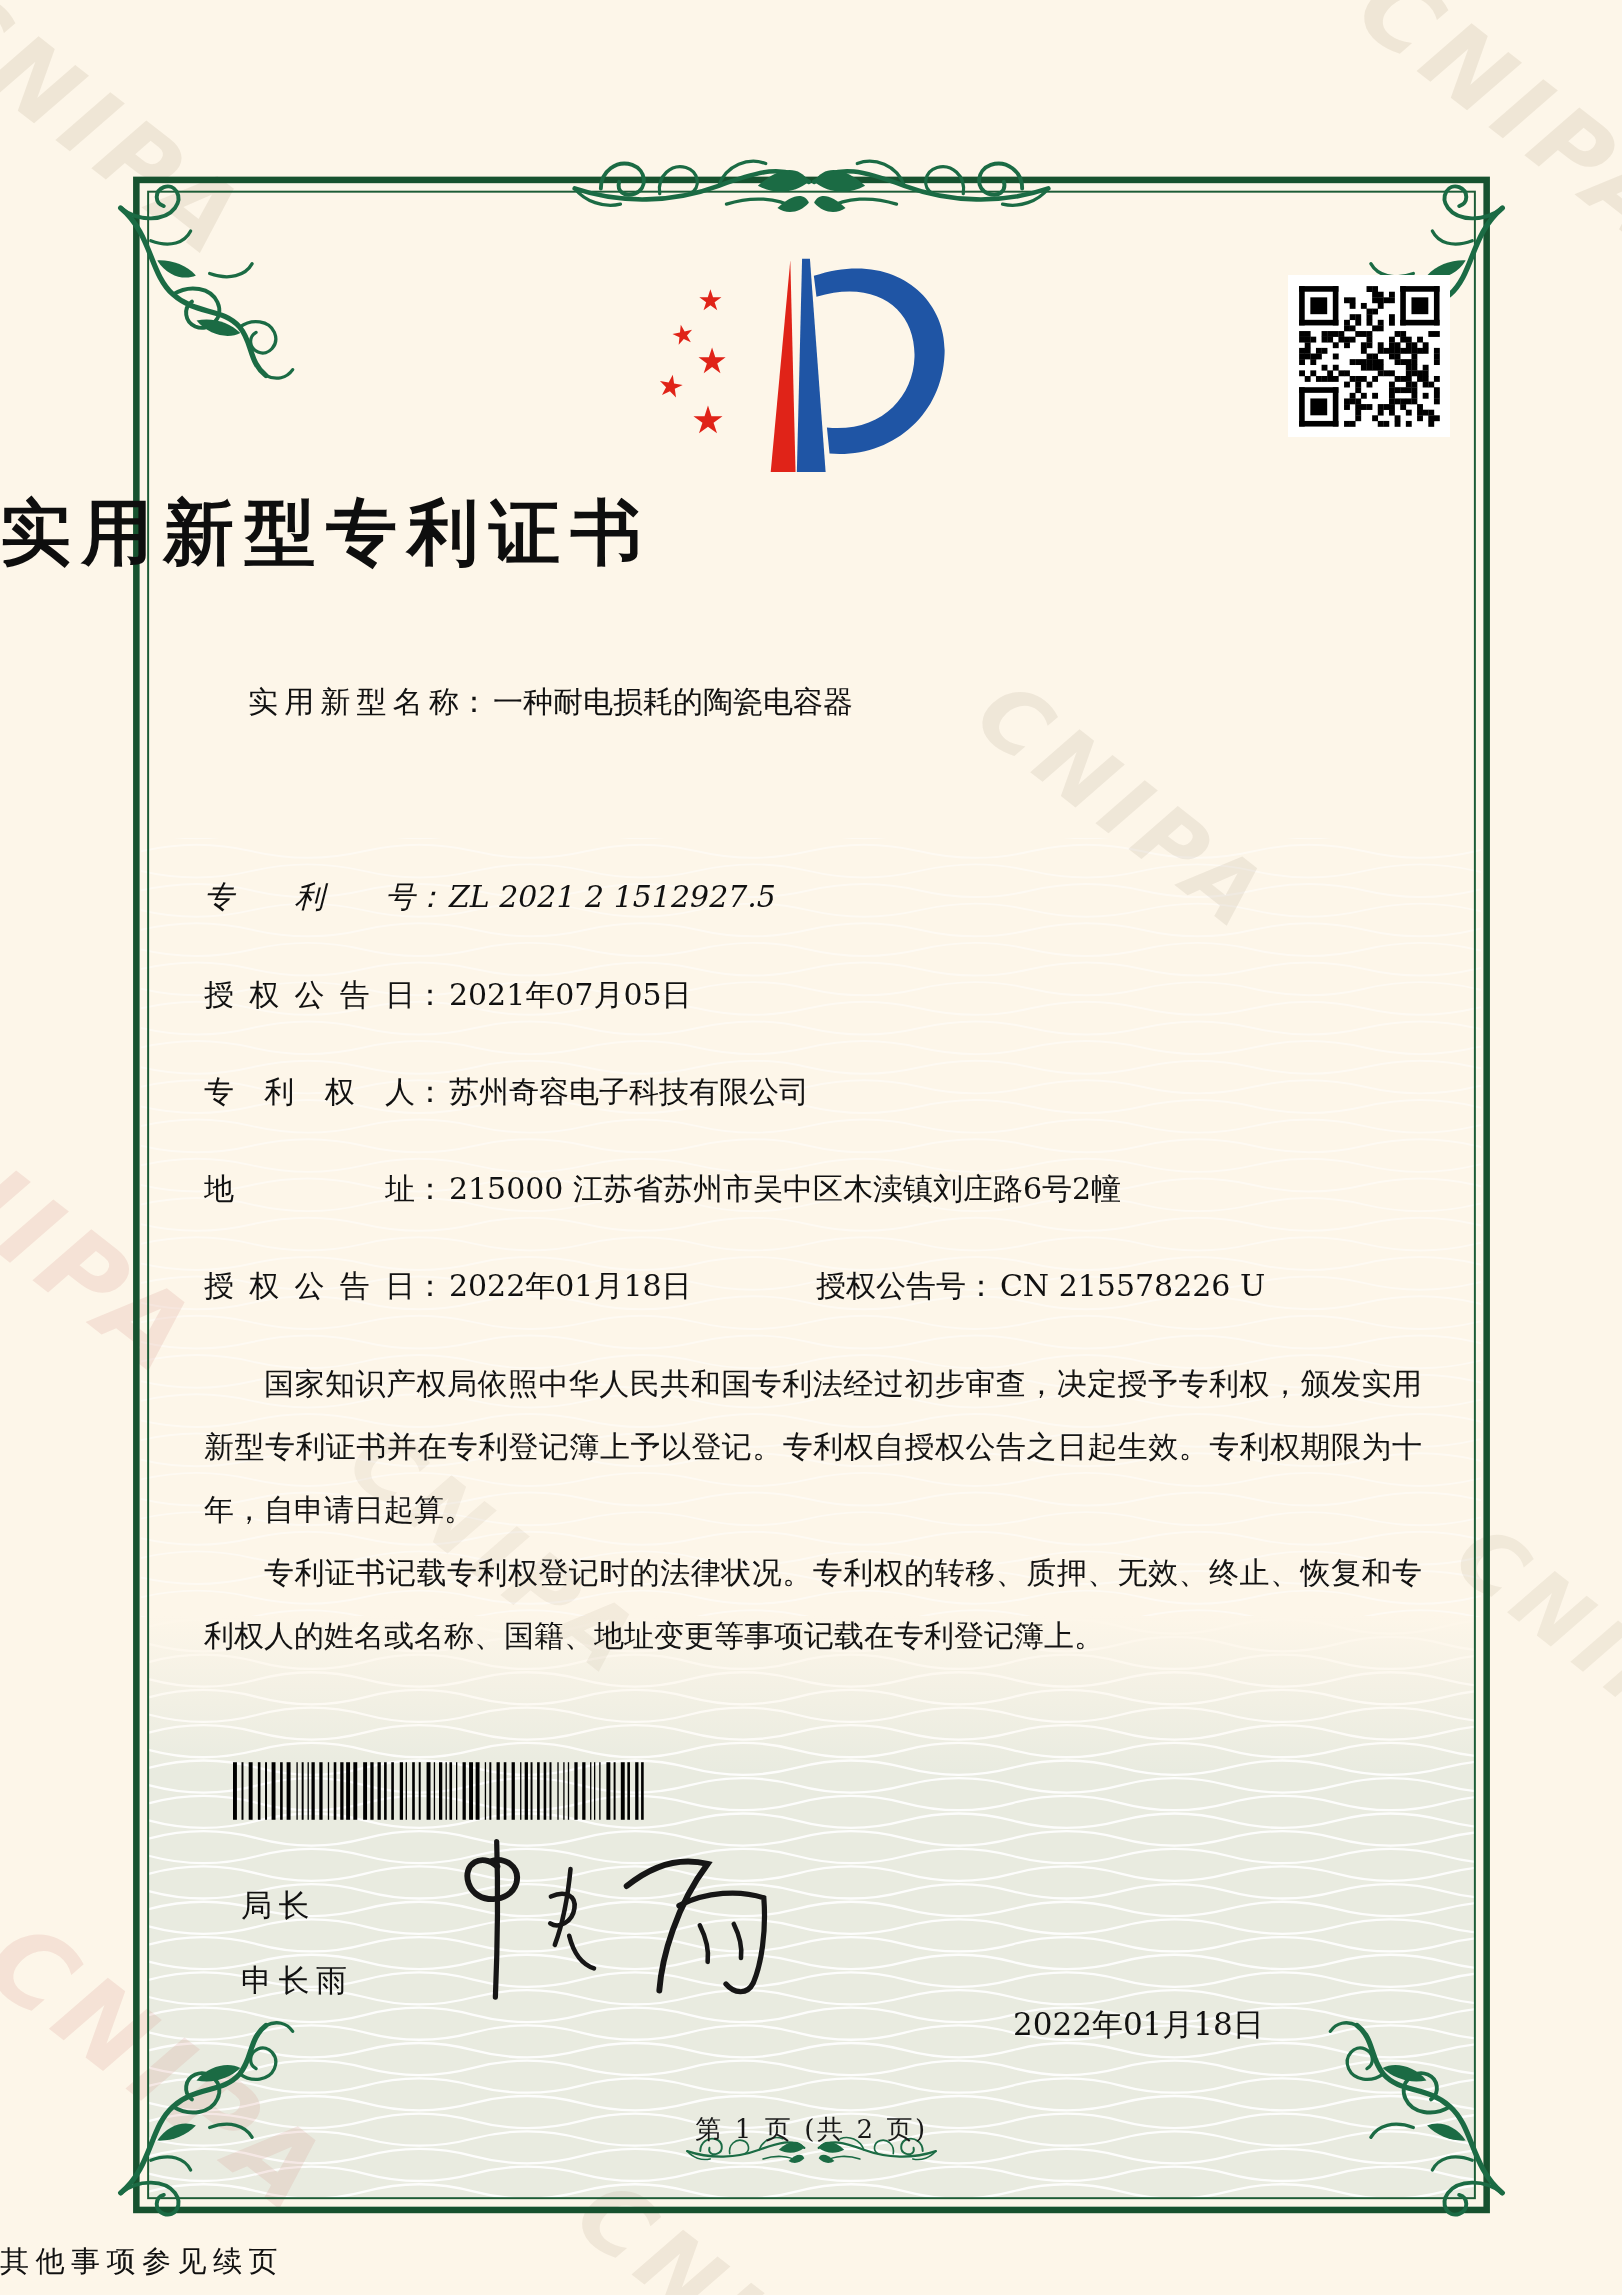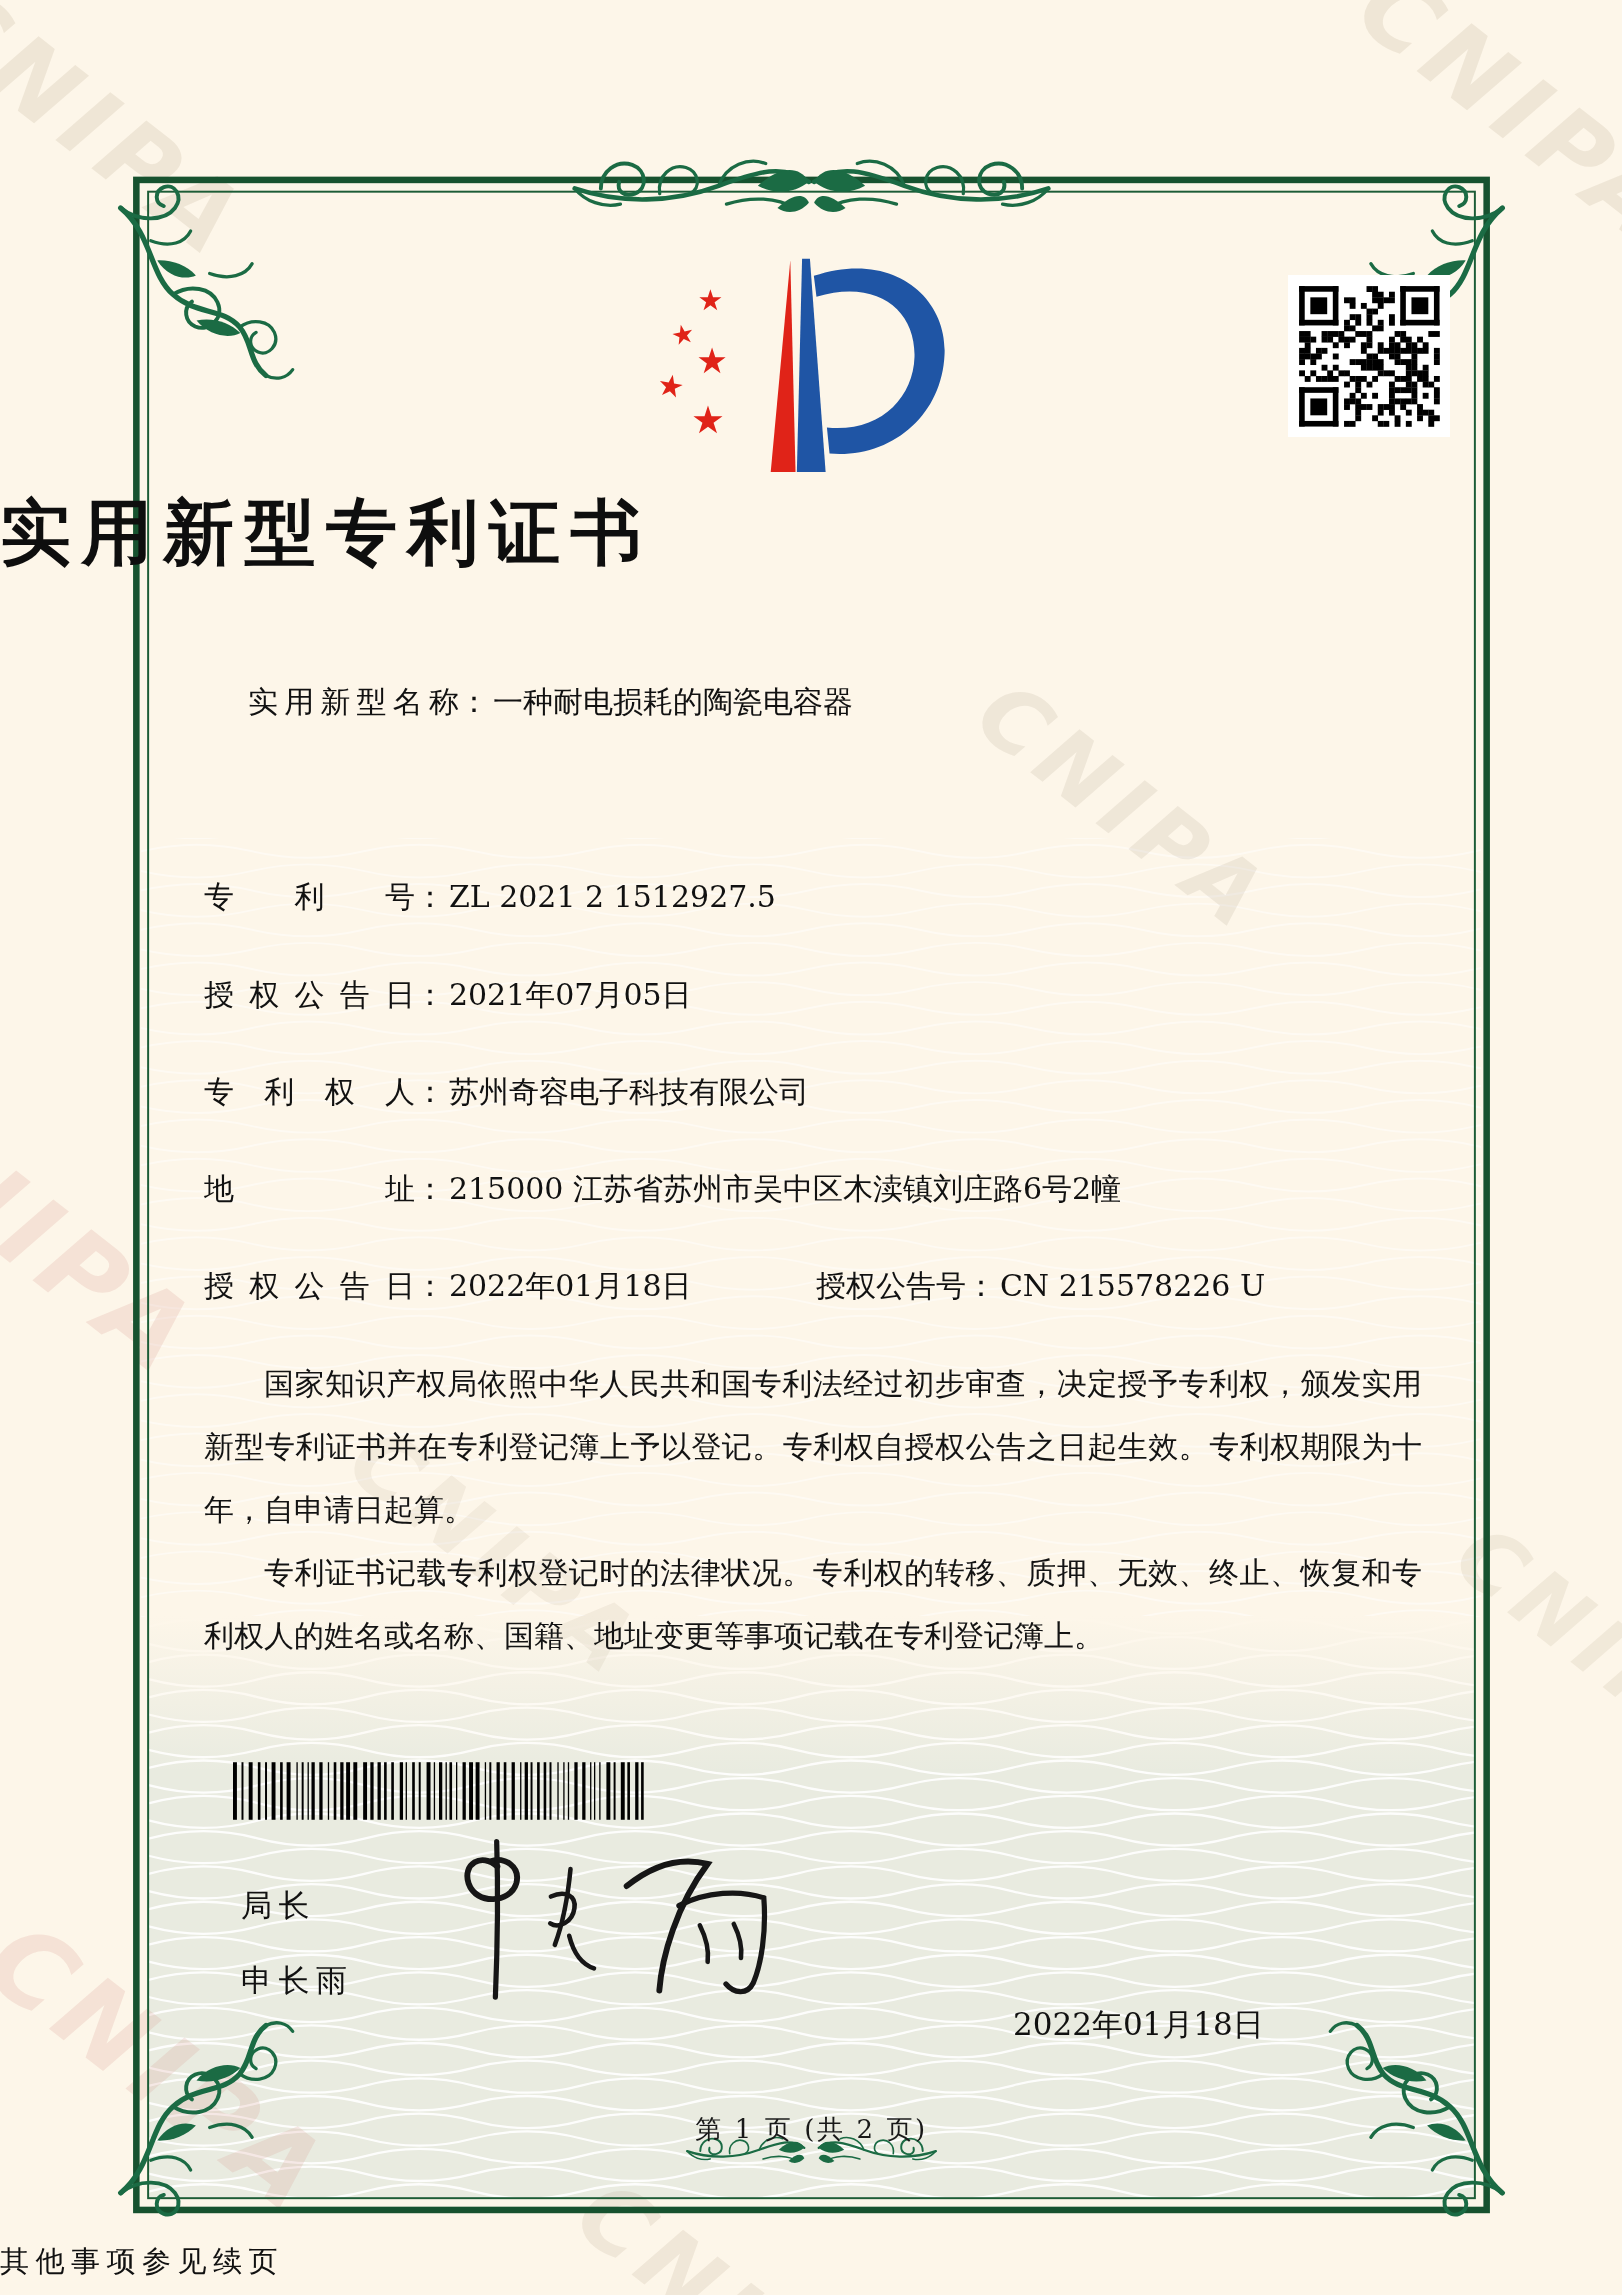--- a/index.html
+++ b/index.html
@@ -394,21 +394,21 @@
       <rect x="17" y="171.79999999999998" width="8.6" height="60.199999999999996" fill="#000"></rect>
       <rect x="68.6" y="171.79999999999998" width="8.6" height="60.199999999999996" fill="#000"></rect>
       <rect x="34.2" y="189" width="25.799999999999997" height="25.799999999999997" fill="#000"></rect>
     </svg>
 
   <div class="abs title" style="top:486px;">实用新型专利证书</div>
 
   <div class="abs row" style="top:682px;margin-left:44px;">
     <span class="lbl">实用新型名称</span><span>：</span><span class="val">一种耐电损耗的陶瓷电容器</span>
   </div>
-  <div class="abs row" style="top:877px;">
+  <div class="abs row" style="top:877px;font-style:italic;">
     <span class="lbl">专利号</span><span>：</span><span class="val">ZL 2021 2 1512927.5</span>
   </div>
   <div class="abs row" style="top:975px;">
     <span class="lbl">授权公告日</span><span>：</span><span class="val">2021年07月05日</span>
   </div>
   <div class="abs row" style="top:1072px;">
     <span class="lbl">专利权人</span><span>：</span><span class="val">苏州奇容电子科技有限公司</span>
   </div>
   <div class="abs row" style="top:1169px;">
     <span class="lbl">地址</span><span>：</span><span class="val">215000 江苏省苏州市吴中区木渎镇刘庄路6号2幢</span>

